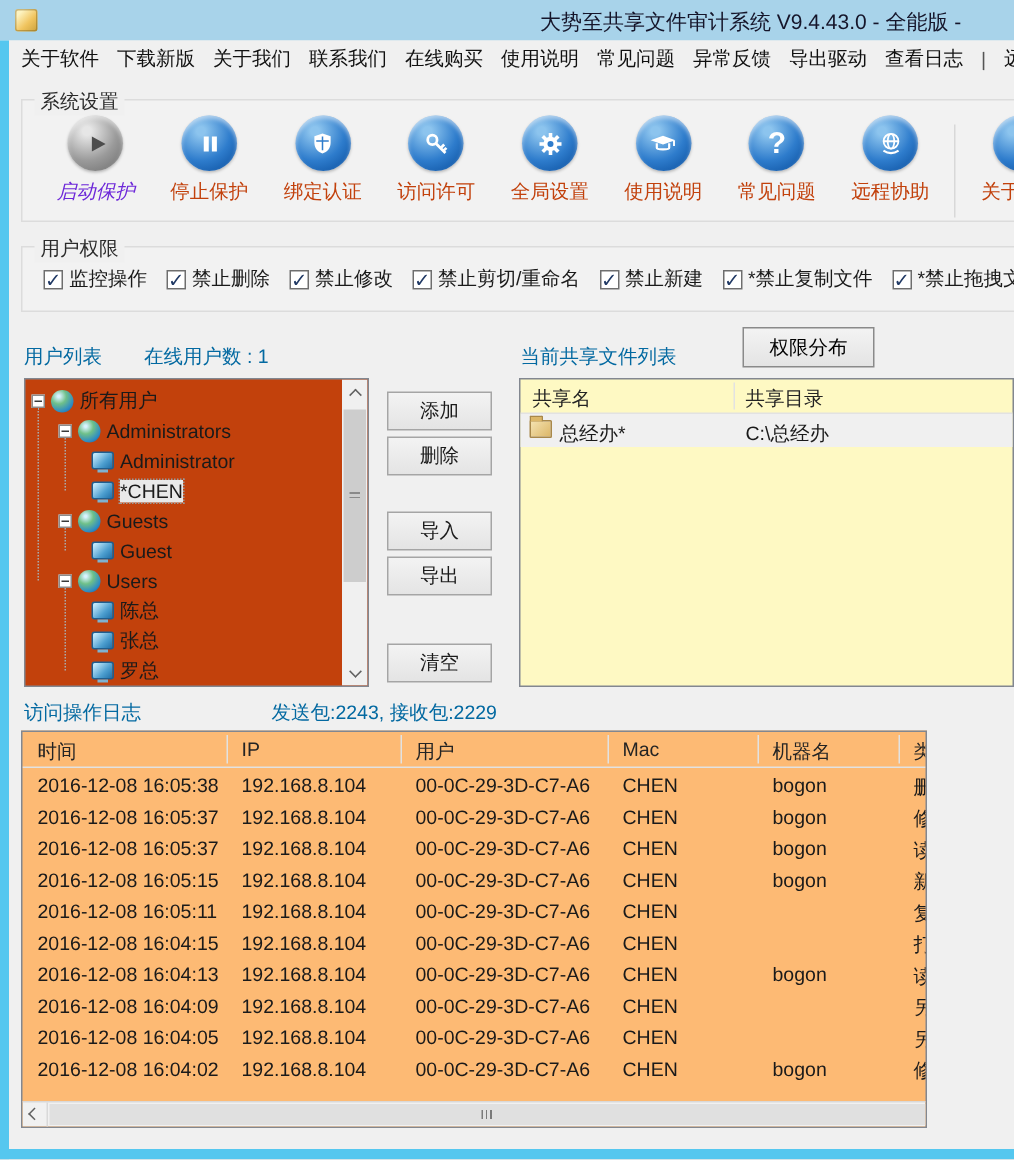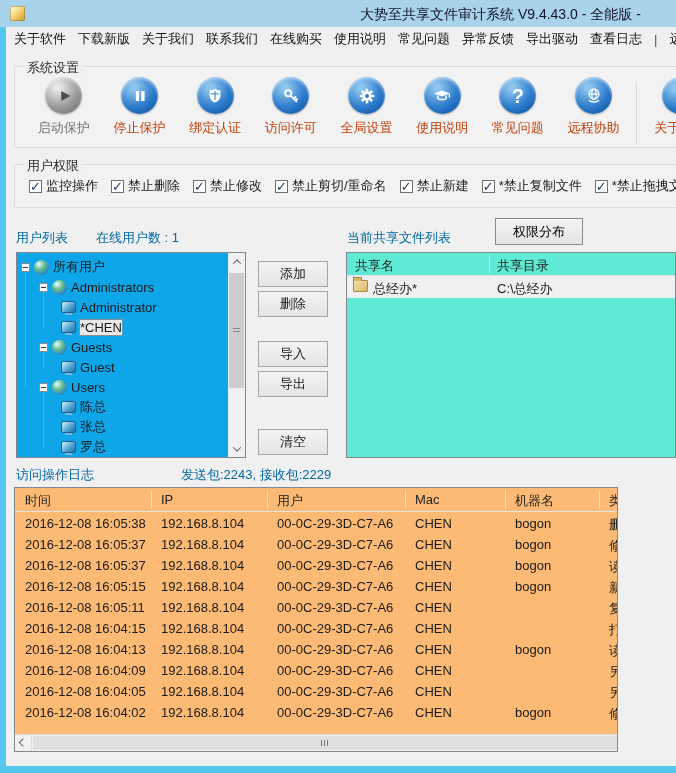--- a/index.html
+++ b/index.html
@@ -27,35 +27,35 @@
 
   
   .toolbar{ display:flex; gap:10px; padding:10px 0 0 16px; align-items:flex-start; }
   .tool-btn{ width:66px; text-align:center; cursor:pointer; }
   .tool-circle{ width:37px; height:37px; margin:0 auto; border-radius:50%;
       background:radial-gradient(circle at 35% 28%, #8cc4ee 8%, #2e7ccc 55%, #0b4f9e 95%);
       box-shadow:inset 0 2px 3px rgba(255,255,255,.55), 0 1px 2px rgba(0,0,0,.25);
       display:flex; align-items:center; justify-content:center; position:relative; }
   .tool-circle.disabled{ background:radial-gradient(circle at 35% 28%, #e6e6e6 8%, #9a9a9a 55%, #6f6f6f 95%); }
   .tool-label{ margin-top:5px; font-size:13px; color:#c2410c; white-space:nowrap; }
-  .tool-label.disabled{ color:#737373; }
+  .tool-label.disabled{ color:#6d28d9;font-style:italic; }
   .tool-divider{ width:1px; height:62px; background:#d8d8d8; margin-top:6px; }
   .glyph-q{ color:#fff; font-size:20px; font-weight:bold; line-height:1; }
 
   
   .perm-row{ display:flex; align-items:center; gap:13px; padding-left:14px; height:100%; white-space:nowrap; }
   .chk{ display:flex; align-items:center; gap:4px; font-size:13px; cursor:pointer; }
   .chk-box{ width:13px; height:13px; background:#fff; border:1px solid #6e6e6e; position:relative; flex:0 0 13px; }
   .chk-box::after{ content:"✓"; position:absolute; left:0px; top:-2px; font-size:13px; font-weight:bold; color:#1f3864; }
 
   .static-label{ position:absolute; font-size:13px; color:#0369a1; white-space:nowrap; }
 
   
   .tree-box{ position:absolute; left:16px; top:252px; width:230px; height:206px;
-             background:#0ea5e9; border:1px solid #828790; overflow:hidden; }
+             background:#c2410c; border:1px solid #828790; overflow:hidden; }
   .tree-rows{ position:absolute; left:0; top:0; right:17px; bottom:0; }
   .tree-row{ position:absolute; height:20px; display:flex; align-items:center; font-size:13px; cursor:default; white-space:nowrap; }
   .expander{ width:9px; height:9px; border:1px solid #8c8c8c; background:#fff; position:relative; margin-right:4px; flex:0 0 9px; }
   .expander::after{ content:""; position:absolute; left:1px; right:1px; top:3px; height:1px; background:#3a3a3a; }
   .icon-globe{ width:15px; height:15px; border-radius:50%; margin-right:4px; flex:0 0 15px;
       background:radial-gradient(circle at 34% 28%, #d8f3ff 5%, #6fc08a 35%, #2e8bc4 70%, #12588e); }
   .icon-pc{ width:15px; height:12px; margin-right:4px; flex:0 0 15px; position:relative;
       border:1px solid #1f5e8e; border-radius:2px;
       background:linear-gradient(135deg,#bfe6f8 10%,#4d9fd0 60%,#1f6ea6); }
   .icon-pc::after{ content:""; position:absolute; left:3px; right:3px; bottom:-3px; height:2px; background:#7fb2d0; }
@@ -74,21 +74,21 @@
 
   
   .side-btn{ position:absolute; left:258px; width:70px; height:26px; font-size:13px; color:#1a1a1a;
       background:linear-gradient(#f3f3f3,#e4e4e4); border:1px solid #a5a5a5; display:flex;
       align-items:center; justify-content:center; cursor:pointer; }
   .wide-btn{ position:absolute; left:495px; top:218px; width:88px; height:27px; font-size:13px;
       background:linear-gradient(#f3f3f3,#e4e4e4); border:1px solid #8a8a8a; display:flex;
       align-items:center; justify-content:center; cursor:pointer; }
 
   
-  .share-box{ position:absolute; left:346px; top:252px; width:330px; height:206px; background:#5eead4; border:1px solid #828790; }
+  .share-box{ position:absolute; left:346px; top:252px; width:330px; height:206px; background:#fef9c3; border:1px solid #828790; }
   .share-header{ position:absolute; left:0; right:0; top:0; height:23px; border-bottom:1px solid #e2e2e2; font-size:13px; color:#242424; }
   .share-header .c1{ position:absolute; left:8px; top:4px; }
   .share-header .c2{ position:absolute; left:150px; top:4px; }
   .share-hdiv{ position:absolute; left:142px; top:2px; bottom:2px; width:1px; background:#e2e2e2; }
   .share-row{ position:absolute; left:0; right:0; top:23px; height:22px; background:#f0f0f0; font-size:13px; cursor:default; }
   .icon-folder{ position:absolute; left:6px; top:4px; width:15px; height:12px;
       background:linear-gradient(135deg,#f4e2b0,#dcb768); border:1px solid #a8884a; border-radius:1px; }
   .icon-folder::before{ content:""; position:absolute; left:-1px; top:-4px; width:7px; height:3px;
       background:#dcb768; border:1px solid #a8884a; border-bottom:none; border-radius:1px 1px 0 0; }
   .share-row .c1{ position:absolute; left:26px; top:4px; }

